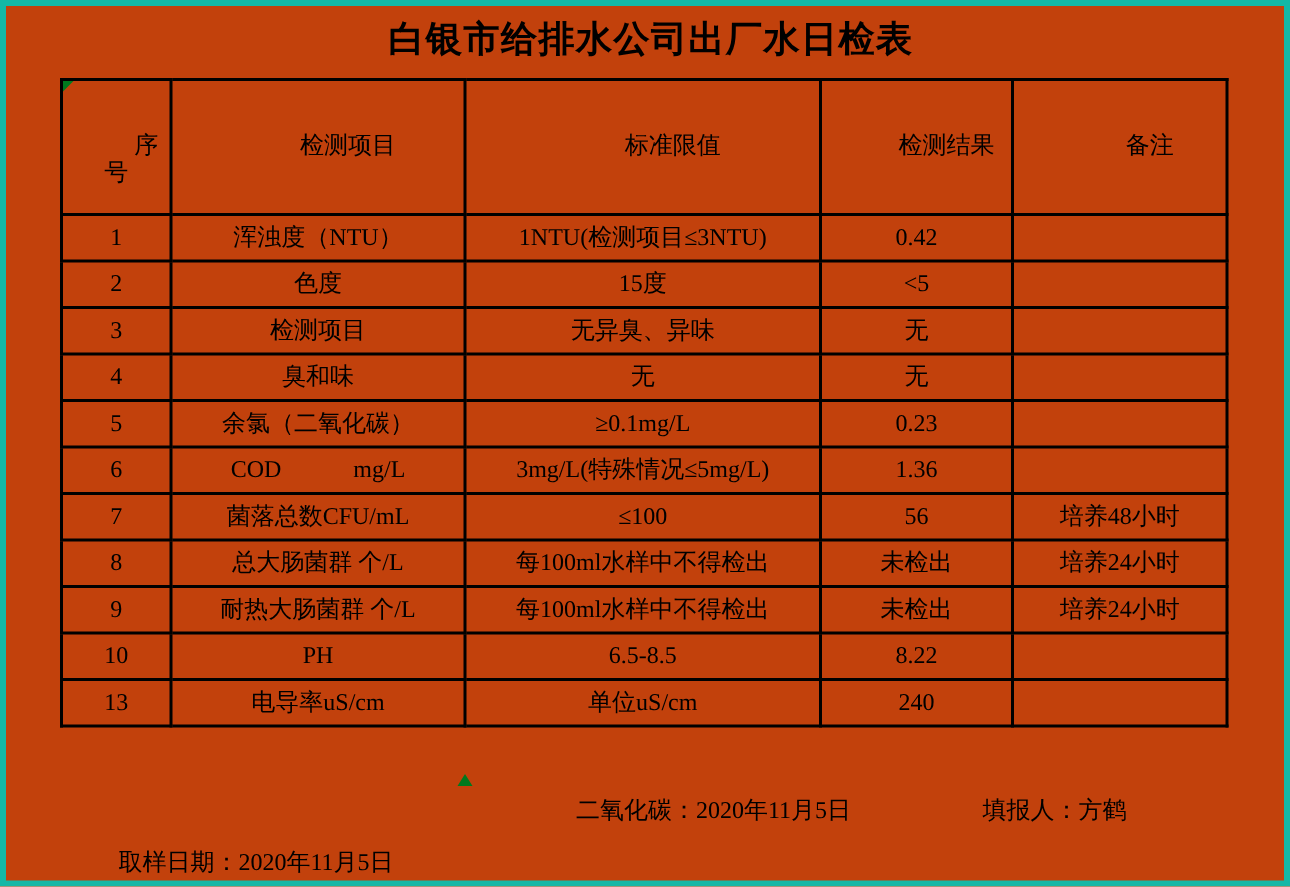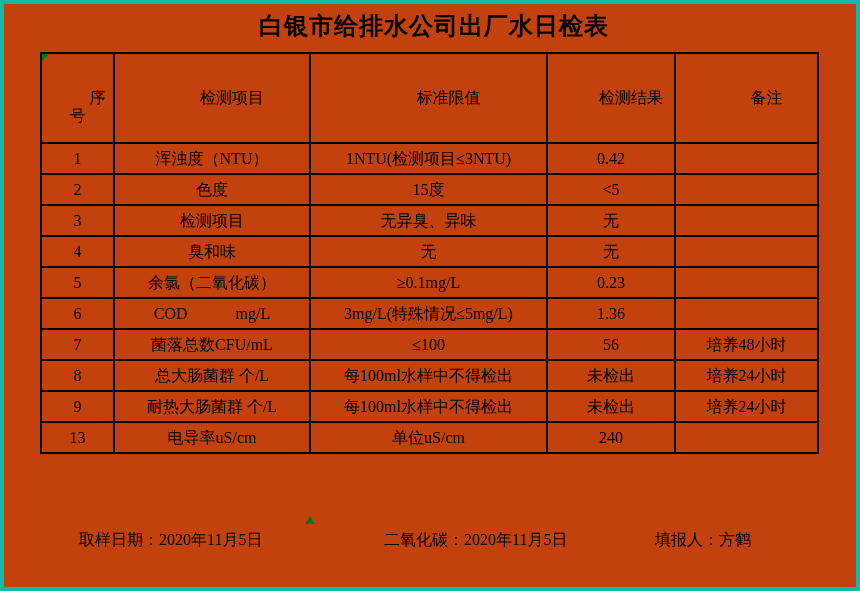--- a/index.html
+++ b/index.html
@@ -59,21 +59,21 @@
     border-left:5px solid transparent;
     border-right:5px solid transparent;
     border-bottom:8px solid #00791e;
   }
   .footer-item {
     position:absolute;
     top:526px;
     font-size:16px;
     white-space:pre;
   }
-  .footer-sampling { left:75px; }
+  .footer-sampling { left:75px;margin-top:35px; }
   .footer-test { left:380px; }
   .footer-reporter { left:651px; }
 </style>
 </head>
 <body>
 
 <div class="page">
 
   <div class="title">白银市给排水公司出厂水日检表</div>
 
@@ -163,20 +163,27 @@
           <td>培养24小时</td>
         </tr>
         <tr>
           <td>9</td>
           <td>耐热大肠菌群 个/L</td>
           <td>每100ml水样中不得检出</td>
           <td>未检出</td>
           <td>培养24小时</td>
         </tr>
         <tr>
+          <td>10</td>
+          <td>PH</td>
+          <td>6.5-8.5</td>
+          <td>8.22</td>
+          <td></td>
+        </tr>
+        <tr>
           <td>13</td>
           <td>电导率uS/cm</td>
           <td>单位uS/cm</td>
           <td>240</td>
           <td></td>
         </tr>
       </tbody>
   </table>
 
   <div class="corner-marker"></div>

